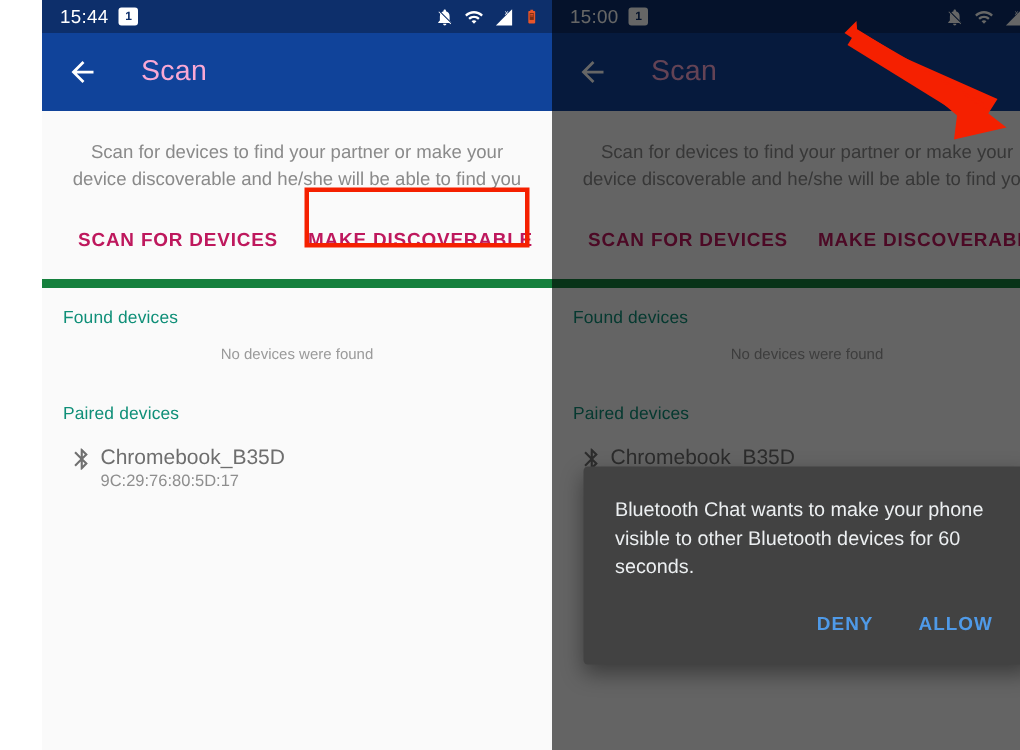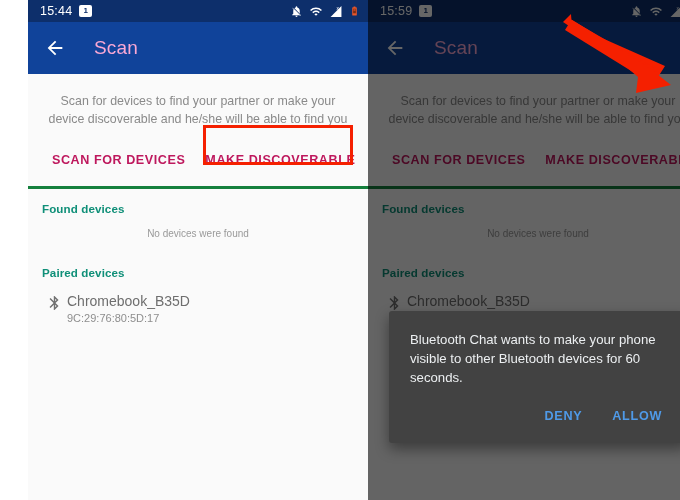--- a/index.html
+++ b/index.html
@@ -30,42 +30,42 @@
 
   
   .appbar {
     height: 52px; background: #10439a; display: flex; align-items: center;
     padding-left: 16px; gap: 28px;
   }
   .back-arrow { width: 22px; height: 22px; flex: 0 0 auto; cursor: pointer; }
   .appbar-title { color: #f9a8d4; font-size: 19px; font-weight: 500; letter-spacing: .2px; }
 
   
-  .headercard { background: #fafafa; padding: 18px 14px 0; border-bottom: 3px solid #15803d; }
+  .headercard { background: #fafafa; padding: 18px 14px 0; border-bottom: 6px solid #15803d; }
   .header-desc {
     text-align: center; color: #8a8a8a; font-size: 12.4px; line-height: 18px;
     padding: 0 6px;
   }
   .header-actions {
     display: flex; align-items: center; justify-content: space-around;
     height: 52px; margin-top: 6px;
   }
   .flat-btn {
     color: #be185d; font-size: 12.6px; font-weight: bold; letter-spacing: .55px;
     padding: 11px 10px; background: transparent; border: none; cursor: pointer;
     font-family: "Liberation Sans", sans-serif; white-space: nowrap;
   }
   .highlight-box {
     position: absolute; left: 175px; top: 125px; width: 150px; height: 40px;
     border: 3px solid #f52000; background: transparent; pointer-events: none; z-index: 6;
   }
 
   
   .section-title {
-    color: #0f8f78; font-size: 11.6px; font-weight: bold; padding: 13px 14px 4px;
+    color: #0f8f78; font-size: 11.6px; font-weight: normal; padding: 13px 14px 4px;
     letter-spacing: .1px;
   }
   .empty-row {
     color: #9a9a9a; font-size: 10px; text-align: center; padding: 9px 14px 14px;
   }
   .device-row { display: flex; gap: 4px; padding: 9px 14px 12px 18px; }
   .bt-icon { width: 17px; height: 22px; flex: 0 0 auto; }
   .device-name { color: #6e6e6e; font-size: 14px; line-height: 18px; }
   .device-mac { color: #8e8e8e; font-size: 11px; line-height: 16px; }
 
@@ -153,21 +153,21 @@
       </div>
     </div>
 
     <div class="highlight-box"></div>
   </div>
 
   <div class="phone">
 
     <div class="statusbar">
       <div class="status-left">
-        <span class="status-time">15:59</span>
+        <span class="status-time">15:00</span>
         <span class="notif-badge">1</span>
       </div>
       <div class="status-right">
         <svg class="sicon" width="13" height="13" viewBox="0 0 24 24" fill="#ffffff">
           <path d="M12 22c1.1 0 2-.9 2-2h-4c0 1.1.9 2 2 2zm6-6v-5c0-3.07-1.64-5.64-4.5-6.32V4c0-.83-.67-1.5-1.5-1.5S10.5 3.17 10.5 4v.68C7.64 5.36 6 7.92 6 11v5l-2 2v1h16v-1l-2-2z"></path>
           <rect x="2" y="10.5" width="21" height="1.7" transform="rotate(45 12 12)" fill="#0d2f6b"></rect>
           <rect x="2" y="11.9" width="21" height="1.1" transform="rotate(45 12 12)" fill="#ffffff"></rect>
         </svg>
         <svg class="sicon" width="14" height="13" viewBox="0 0 24 24" fill="#ffffff">
           <path d="M1 9l2 2c4.97-4.97 13.03-4.97 18 0l2-2C16.93 2.93 7.08 2.93 1 9zm8 8l3 3 3-3c-1.65-1.66-4.34-1.66-6 0zm-4-4l2 2c2.76-2.76 7.24-2.76 10 0l2-2C15.14 9.14 8.87 9.14 5 13z"></path>

